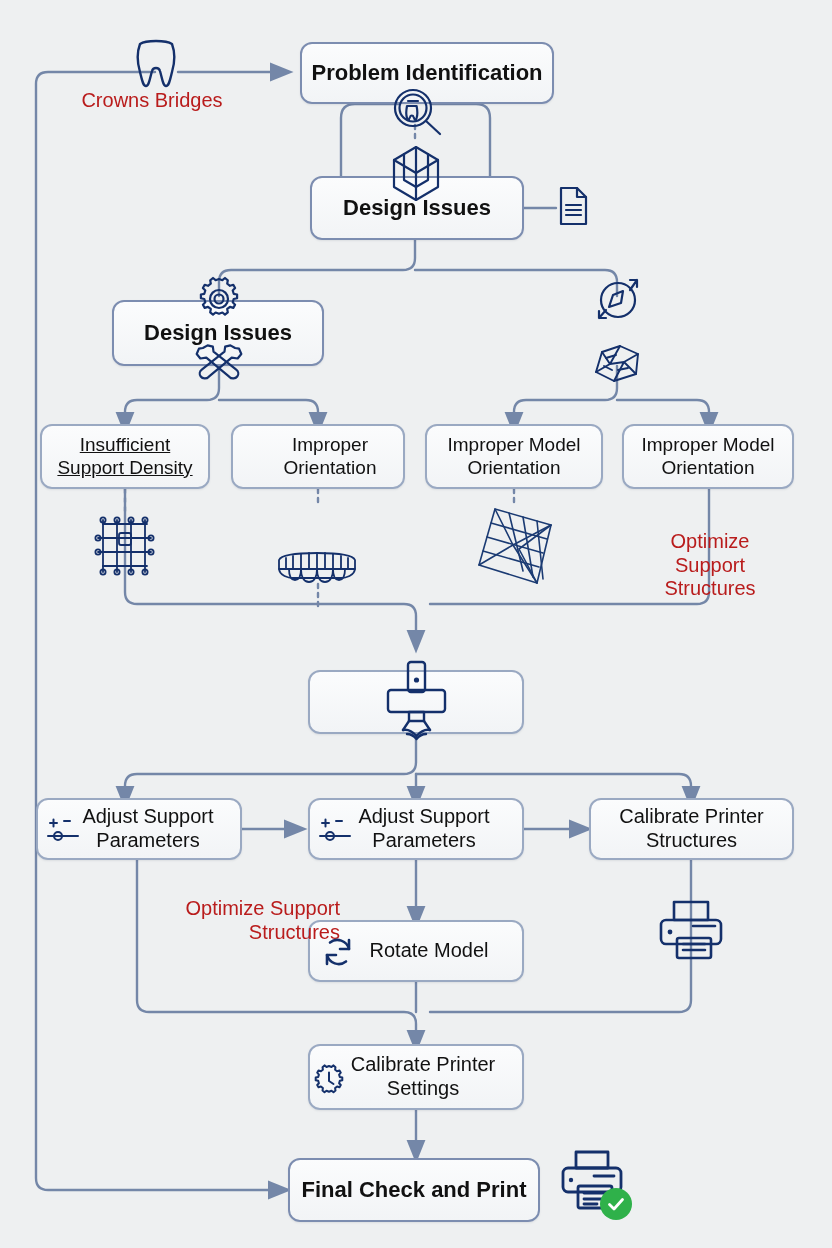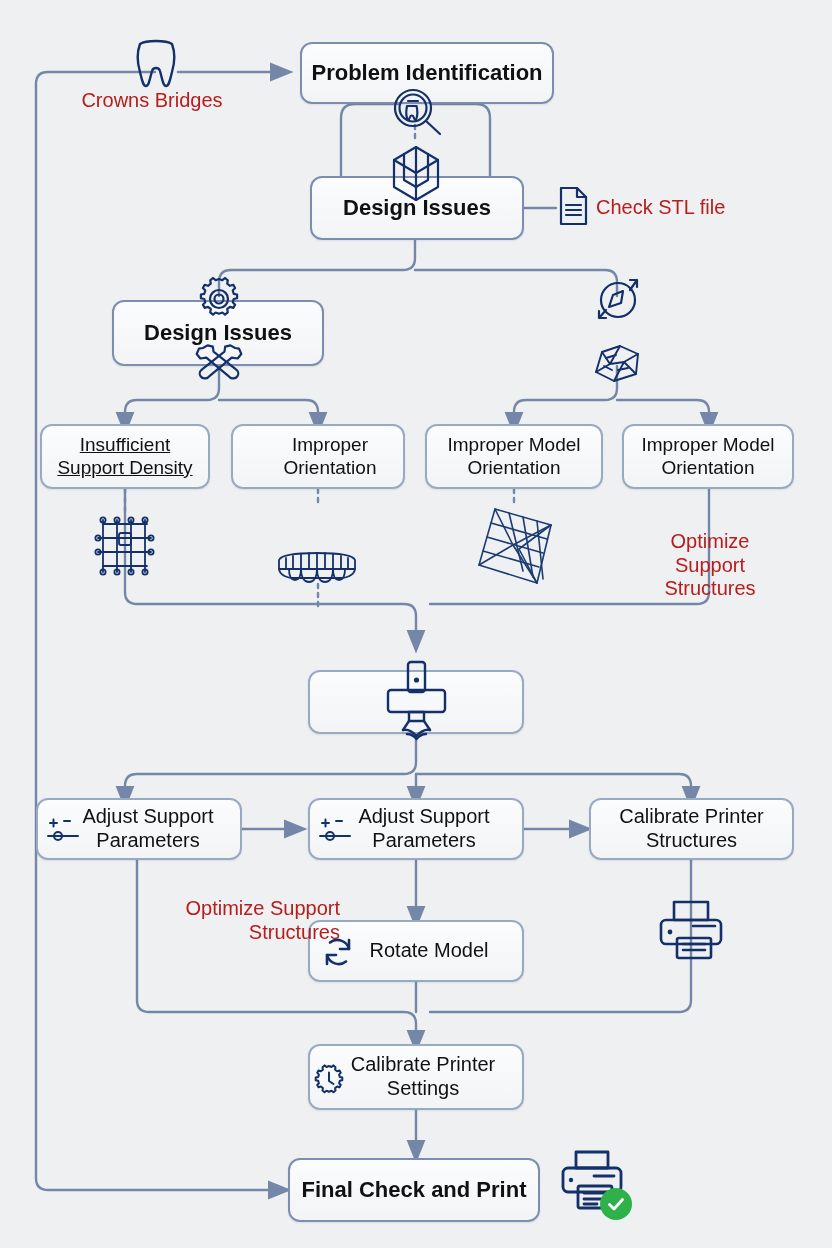--- a/index.html
+++ b/index.html
@@ -158,21 +158,20 @@
     <span class="lbl f20" style="padding-left: 22px; white-space: pre-line;">Calibrate Printer
 Settings</span>
   </div>
 
   <div class="node strong" style="left:288px;top:1158px;width:252px;height:64px;">
     <span class="lbl f22">Final Check and Print</span>
   </div>
 
   <div class="freetext" style="left:42px;top:89px;width:220px;font-size:20px;">Crowns Bridges</div>
 
-  <div class="freetext" style="left:596px;top:196px;width:180px;text-align:left;font-size:20px;">Check STL file</div>
 
 
   <div class="freetext" style="left:640px;top:530px;width:140px;font-size:20px;white-space:pre-line;">Optimize
 Support
 Structures</div>
 
   <div class="freetext" style="left:140px;top:897px;width:200px;text-align:right;font-size:20px;white-space:pre-line;">Optimize Support
 Structures</div>
 
   <div class="ico" style="left:132px;top:38px;">

